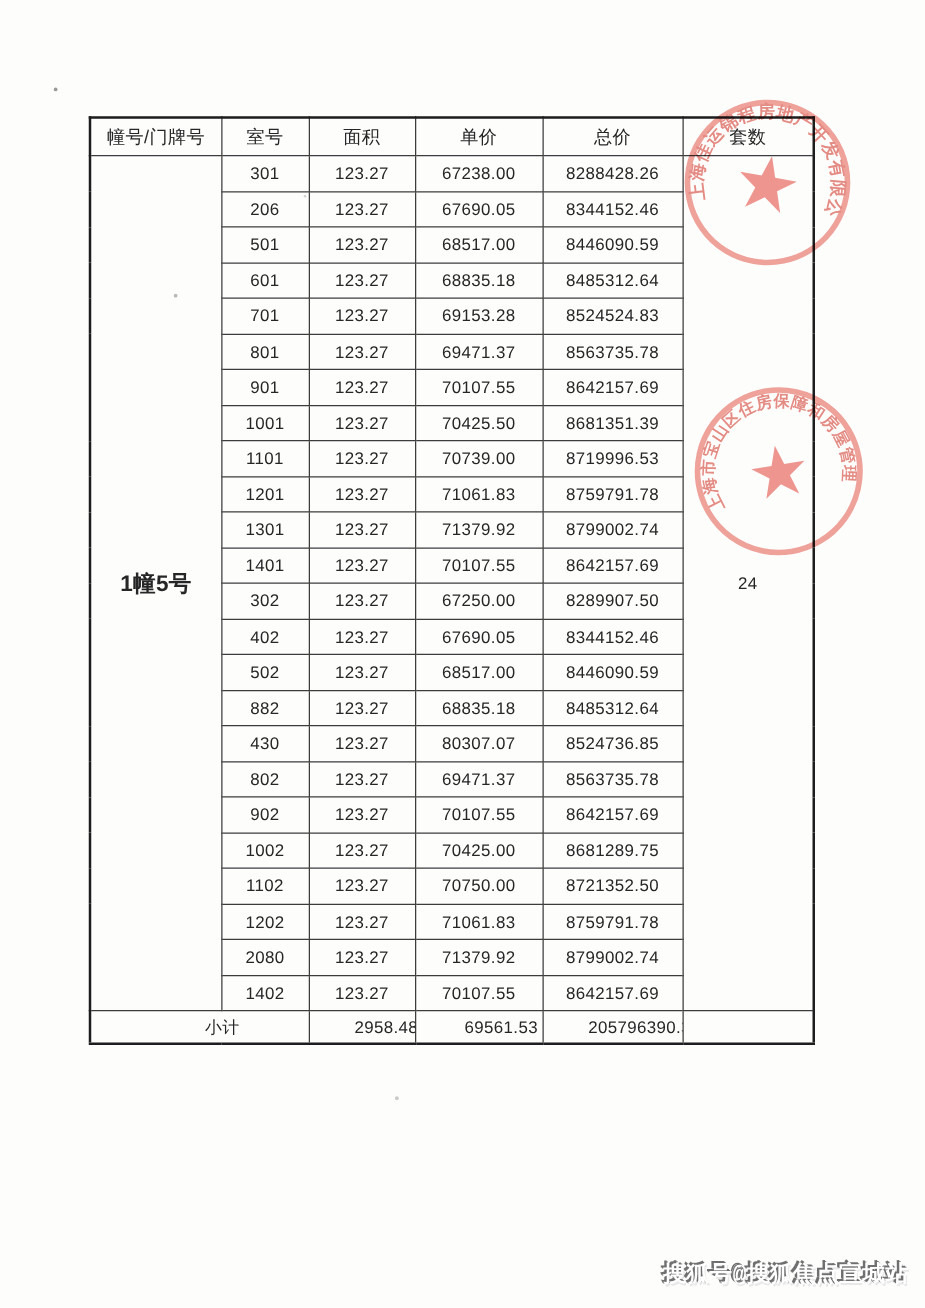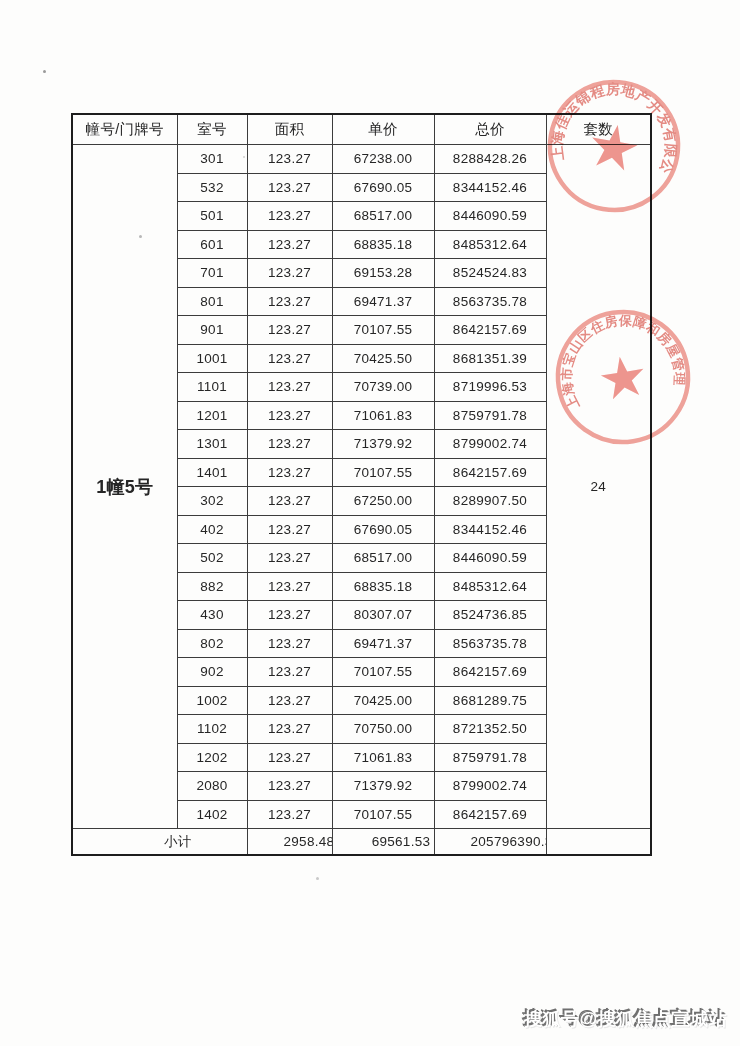--- a/index.html
+++ b/index.html
@@ -8,21 +8,20 @@
     background:#fdfdfc;
     font-family:"Liberation Sans","DejaVu Sans",sans-serif;
   }
   
   .price-table{
     position:absolute;left:71px;top:93px;
     border-collapse:collapse;table-layout:fixed;
     width:579px;
     border:2px solid #1d1d1d;
     background:transparent;
-    margin-top:20px;
   }
   .price-table th,.price-table td{
     border:1px solid #3c3c3c;
     text-align:center;vertical-align:middle;
     color:#262626;padding:0;
     font-size:13.5px;font-weight:normal;
     letter-spacing:.3px;
     overflow:hidden;white-space:nowrap;
   }
   .price-table thead th{height:29px;font-size:14.5px;}
@@ -41,20 +40,21 @@
   .seal-text{fill:#e4827b;font-weight:bold;letter-spacing:.5px;}
   .seal-text-1{font-size:14px;}
   .seal-text-2{font-size:13px;}
   
   .watermark{
     position:absolute;right:13px;top:1007px;
     font-size:18px;font-weight:bold;letter-spacing:.5px;
     color:#ffffff;
     text-shadow:-2px -2px 0 #6f6f6f,-1px -1px 0 #7a7a7a,1px 1px 0 #e8e8e8;
     white-space:nowrap;
+    font-family:Liberation Mono, monospace;
   }
   
   .speck{position:absolute;border-radius:50%;}
   .speck-1{left:43px;top:70px;width:3px;height:3px;background:#9a9a9a;}
   .speck-2{left:139px;top:235px;width:3px;height:3px;background:#b8b8b8;}
   .speck-3{left:316px;top:877px;width:3px;height:3px;background:#c9c9c9;}
   .speck-4{left:243px;top:156px;width:2px;height:2px;background:#cfcfcf;}
 </style>
 </head>
 <body>
@@ -81,21 +81,21 @@
   <tbody id="table-body">
       <tr>
         <td rowspan="24" class="building-cell">1幢5号</td>
         <td>301</td>
         <td>123.27</td>
         <td>67238.00</td>
         <td>8288428.26</td>
         <td rowspan="24">24</td>
       </tr>
       <tr>
-        <td>532</td>
+        <td>206</td>
         <td>123.27</td>
         <td>67690.05</td>
         <td>8344152.46</td>
       </tr>
       <tr>
         <td>501</td>
         <td>123.27</td>
         <td>68517.00</td>
         <td>8446090.59</td>
       </tr>

